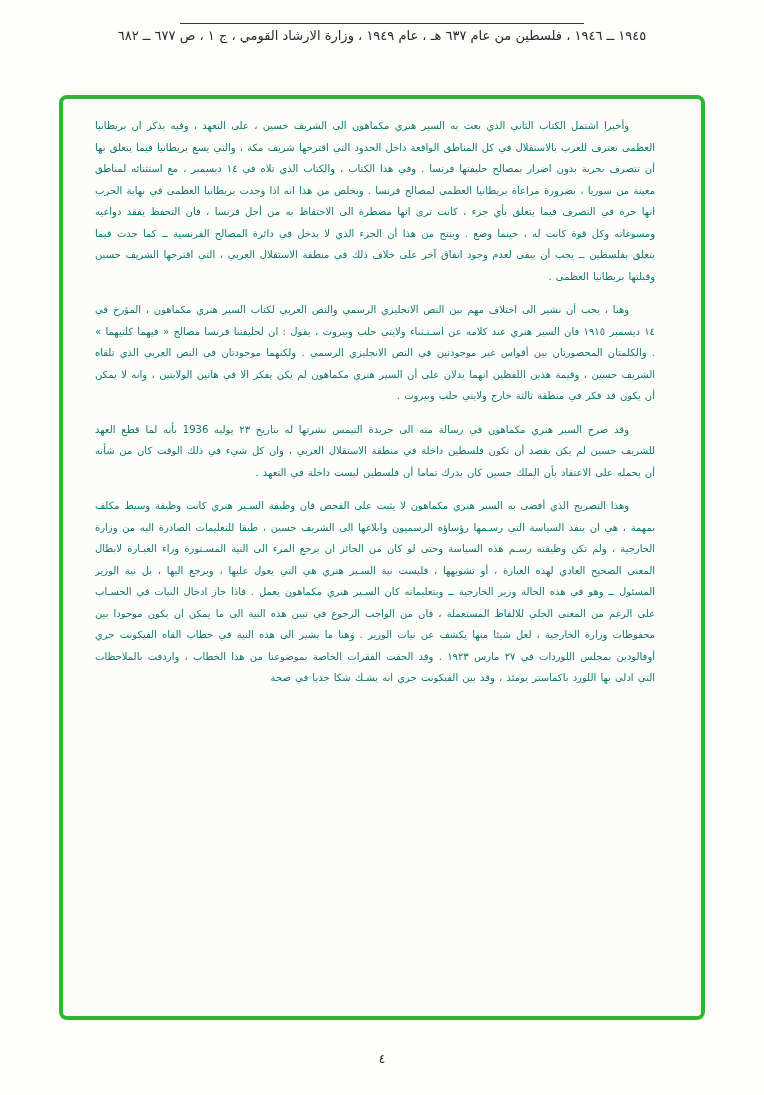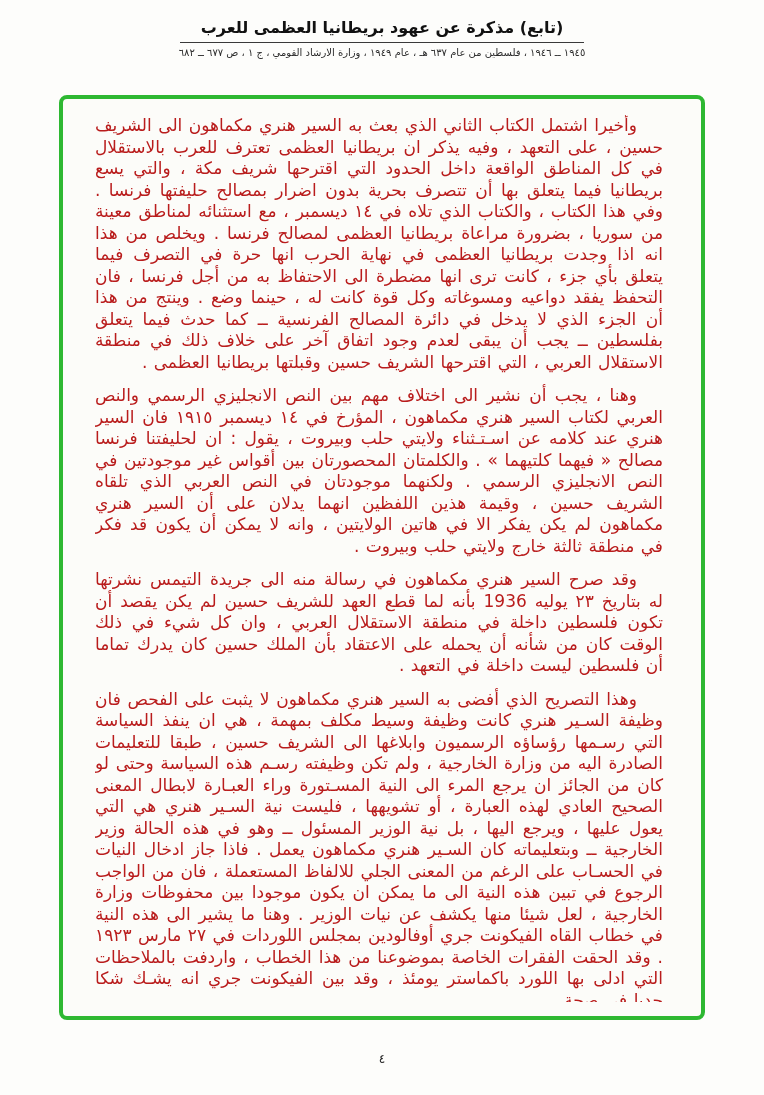--- a/index.html
+++ b/index.html
@@ -33,21 +33,21 @@
     letter-spacing: 0.5px;
     color: #111;
   }
   .header-rule {
     width: 404px;
     height: 1px;
     background: #3a3a3a;
     margin: 5px auto 4px auto;
   }
   .header-citation {
-    font-size: 10px;
+    font-size: 13px;
     color: #2b2b2b;
     direction: rtl;
   }
   .content-frame {
     position: absolute;
     left: 59px;
     top: 95px;
     width: 646px;
     height: 925px;
     border: 4px solid #2eb832;
@@ -58,48 +58,47 @@
   .content-inner {
     position: absolute;
     left: 32px;
     right: 34px;
     top: 16px;
     bottom: 14px;
     direction: rtl;
     overflow: hidden;
   }
   .para {
-    font-size: 17px;
+    font-size: 10px;
     line-height: 21.5px;
     text-align: justify;
     text-align-last: right;
-    margin: 0 4px 12px 0;
+    margin: 0 12px 12px 0;
     text-indent: 26px;
-    color: #b91c1c;
+    color: #0f766e;
     word-spacing: 1px;
   }
   .footer {
     position: absolute;
     bottom: 28px;
     left: 0;
     width: 100%;
     text-align: center;
   }
   .page-number {
     font-size: 12px;
     color: #222;
   }
 </style>
 </head>
 <body>
 
 <div class="page">
 
   <div class="header">
-    <div class="header-title">(تابع) مذكرة عن عهود بريطانيا العظمى للعرب</div>
     <div class="header-rule"></div>
     <div class="header-citation">١٩٤٥ ــ ١٩٤٦ ، فلسطين من عام ٦٣٧ هـ ، عام ١٩٤٩ ، وزارة الارشاد القومي ، ج ١ ، ص ٦٧٧ ــ ٦٨٢</div>
   </div>
 
   <div class="content-frame">
     <div class="content-inner">
         <p class="para">وأخيرا اشتمل الكتاب الثاني الذي بعث به السير هنري مكماهون الى الشريف حسين ، على التعهد ، وفيه يذكر ان بريطانيا العظمى تعترف للعرب بالاستقلال في كل المناطق الواقعة داخل الحدود التي اقترحها شريف مكة ، والتي يسع بريطانيا فيما يتعلق بها أن تتصرف بحرية بدون اضرار بمصالح حليفتها فرنسا . وفي هذا الكتاب ، والكتاب الذي تلاه في ١٤ ديسمبر ، مع استثنائه لمناطق معينة من سوريا ، بضرورة مراعاة بريطانيا العظمى لمصالح فرنسا . ويخلص من هذا انه اذا وجدت بريطانيا العظمى في نهاية الحرب انها حرة في التصرف فيما يتعلق بأي جزء ، كانت ترى انها مضطرة الى الاحتفاظ به من أجل فرنسا ، فان التحفظ يفقد دواعيه ومسوغاته وكل قوة كانت له ، حينما وضع . وينتج من هذا أن الجزء الذي لا يدخل في دائرة المصالح الفرنسية ــ كما حدث فيما يتعلق بفلسطين ــ يجب أن يبقى لعدم وجود اتفاق آخر على خلاف ذلك في منطقة الاستقلال العربي ، التي اقترحها الشريف حسين وقبلتها بريطانيا العظمى .</p>
         <p class="para">وهنا ، يجب أن نشير الى اختلاف مهم بين النص الانجليزي الرسمي والنص العربي لكتاب السير هنري مكماهون ، المؤرخ في ١٤ ديسمبر ١٩١٥ فان السير هنري عند كلامه عن اسـتـثناء ولايتي حلب وبيروت ، يقول : ان لحليفتنا فرنسا مصالح « فيهما كلتيهما » . والكلمتان المحصورتان بين أقواس غير موجودتين في النص الانجليزي الرسمي . ولكنهما موجودتان في النص العربي الذي تلقاه الشريف حسين ، وقيمة هذين اللفظين انهما يدلان على أن السير هنري مكماهون لم يكن يفكر الا في هاتين الولايتين ، وانه لا يمكن أن يكون قد فكر في منطقة ثالثة خارج ولايتي حلب وبيروت .</p>
         <p class="para">وقد صرح السير هنري مكماهون في رسالة منه الى جريدة التيمس نشرتها له بتاريخ ٢٣ يوليه 1936 بأنه لما قطع العهد للشريف حسين لم يكن يقصد أن تكون فلسطين داخلة في منطقة الاستقلال العربي ، وان كل شيء في ذلك الوقت كان من شأنه أن يحمله على الاعتقاد بأن الملك حسين كان يدرك تماما أن فلسطين ليست داخلة في التعهد .</p>
         <p class="para">وهذا التصريح الذي أفضى به السير هنري مكماهون لا يثبت على الفحص فان وظيفة السـير هنري كانت وظيفة وسيط مكلف بمهمة ، هي ان ينفذ السياسة التي رسـمها رؤساؤه الرسميون وابلاغها الى الشريف حسين ، طبقا للتعليمات الصادرة اليه من وزارة الخارجية ، ولم تكن وظيفته رسـم هذه السياسة وحتى لو كان من الجائز ان يرجع المرء الى النية المسـتورة وراء العبـارة لابطال المعنى الصحيح العادي لهذه العبارة ، أو تشويهها ، فليست نية السـير هنري هي التي يعول عليها ، ويرجع اليها ، بل نية الوزير المسئول ــ وهو في هذه الحالة وزير الخارجية ــ وبتعليماته كان السـير هنري مكماهون يعمل . فاذا جاز ادخال النيات في الحسـاب على الرغم من المعنى الجلي للالفاظ المستعملة ، فان من الواجب الرجوع في تبين هذه النية الى ما يمكن ان يكون موجودا بين محفوظات وزارة الخارجية ، لعل شيئا منها يكشف عن نيات الوزير . وهنا ما يشير الى هذه النية في خطاب القاه الفيكونت جري أوفالودين بمجلس اللوردات في ٢٧ مارس ١٩٢٣ . وقد الحقت الفقرات الخاصة بموضوعنا من هذا الخطاب ، واردفت بالملاحظات التي ادلى بها اللورد باكماستر يومئذ ، وقد بين الفيكونت جري انه يشـك شكا جديا في صحة</p>

